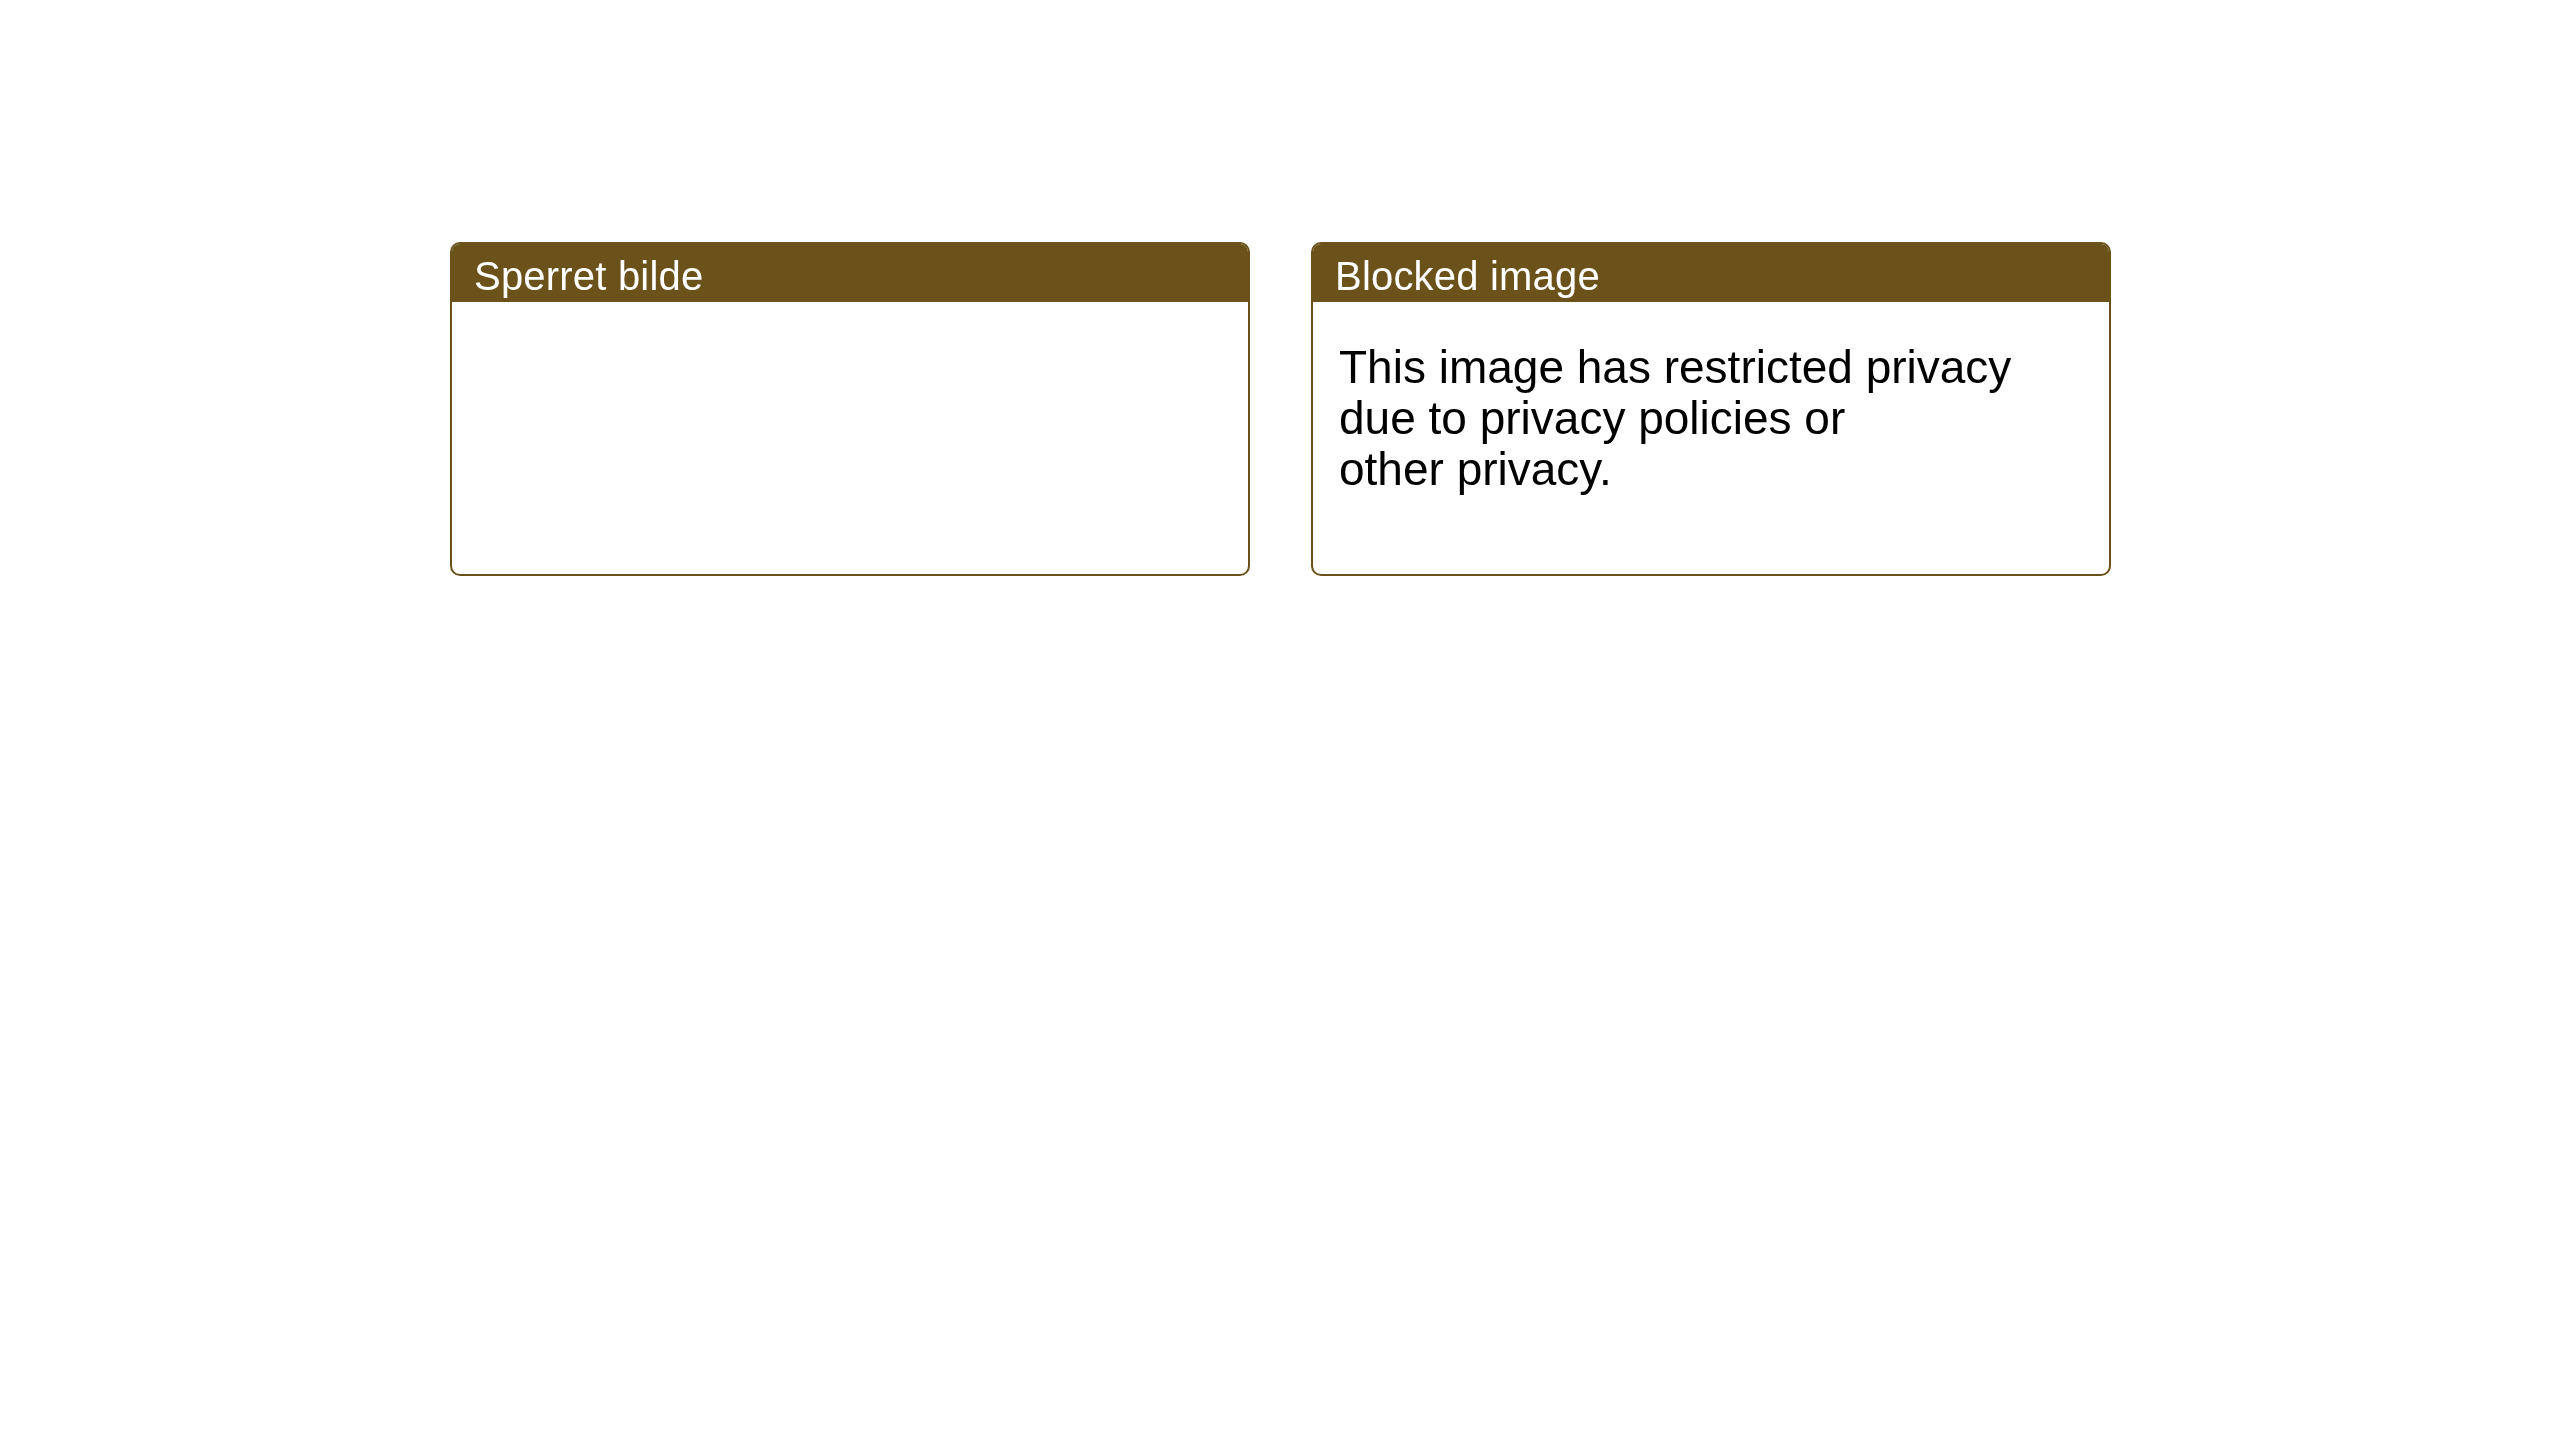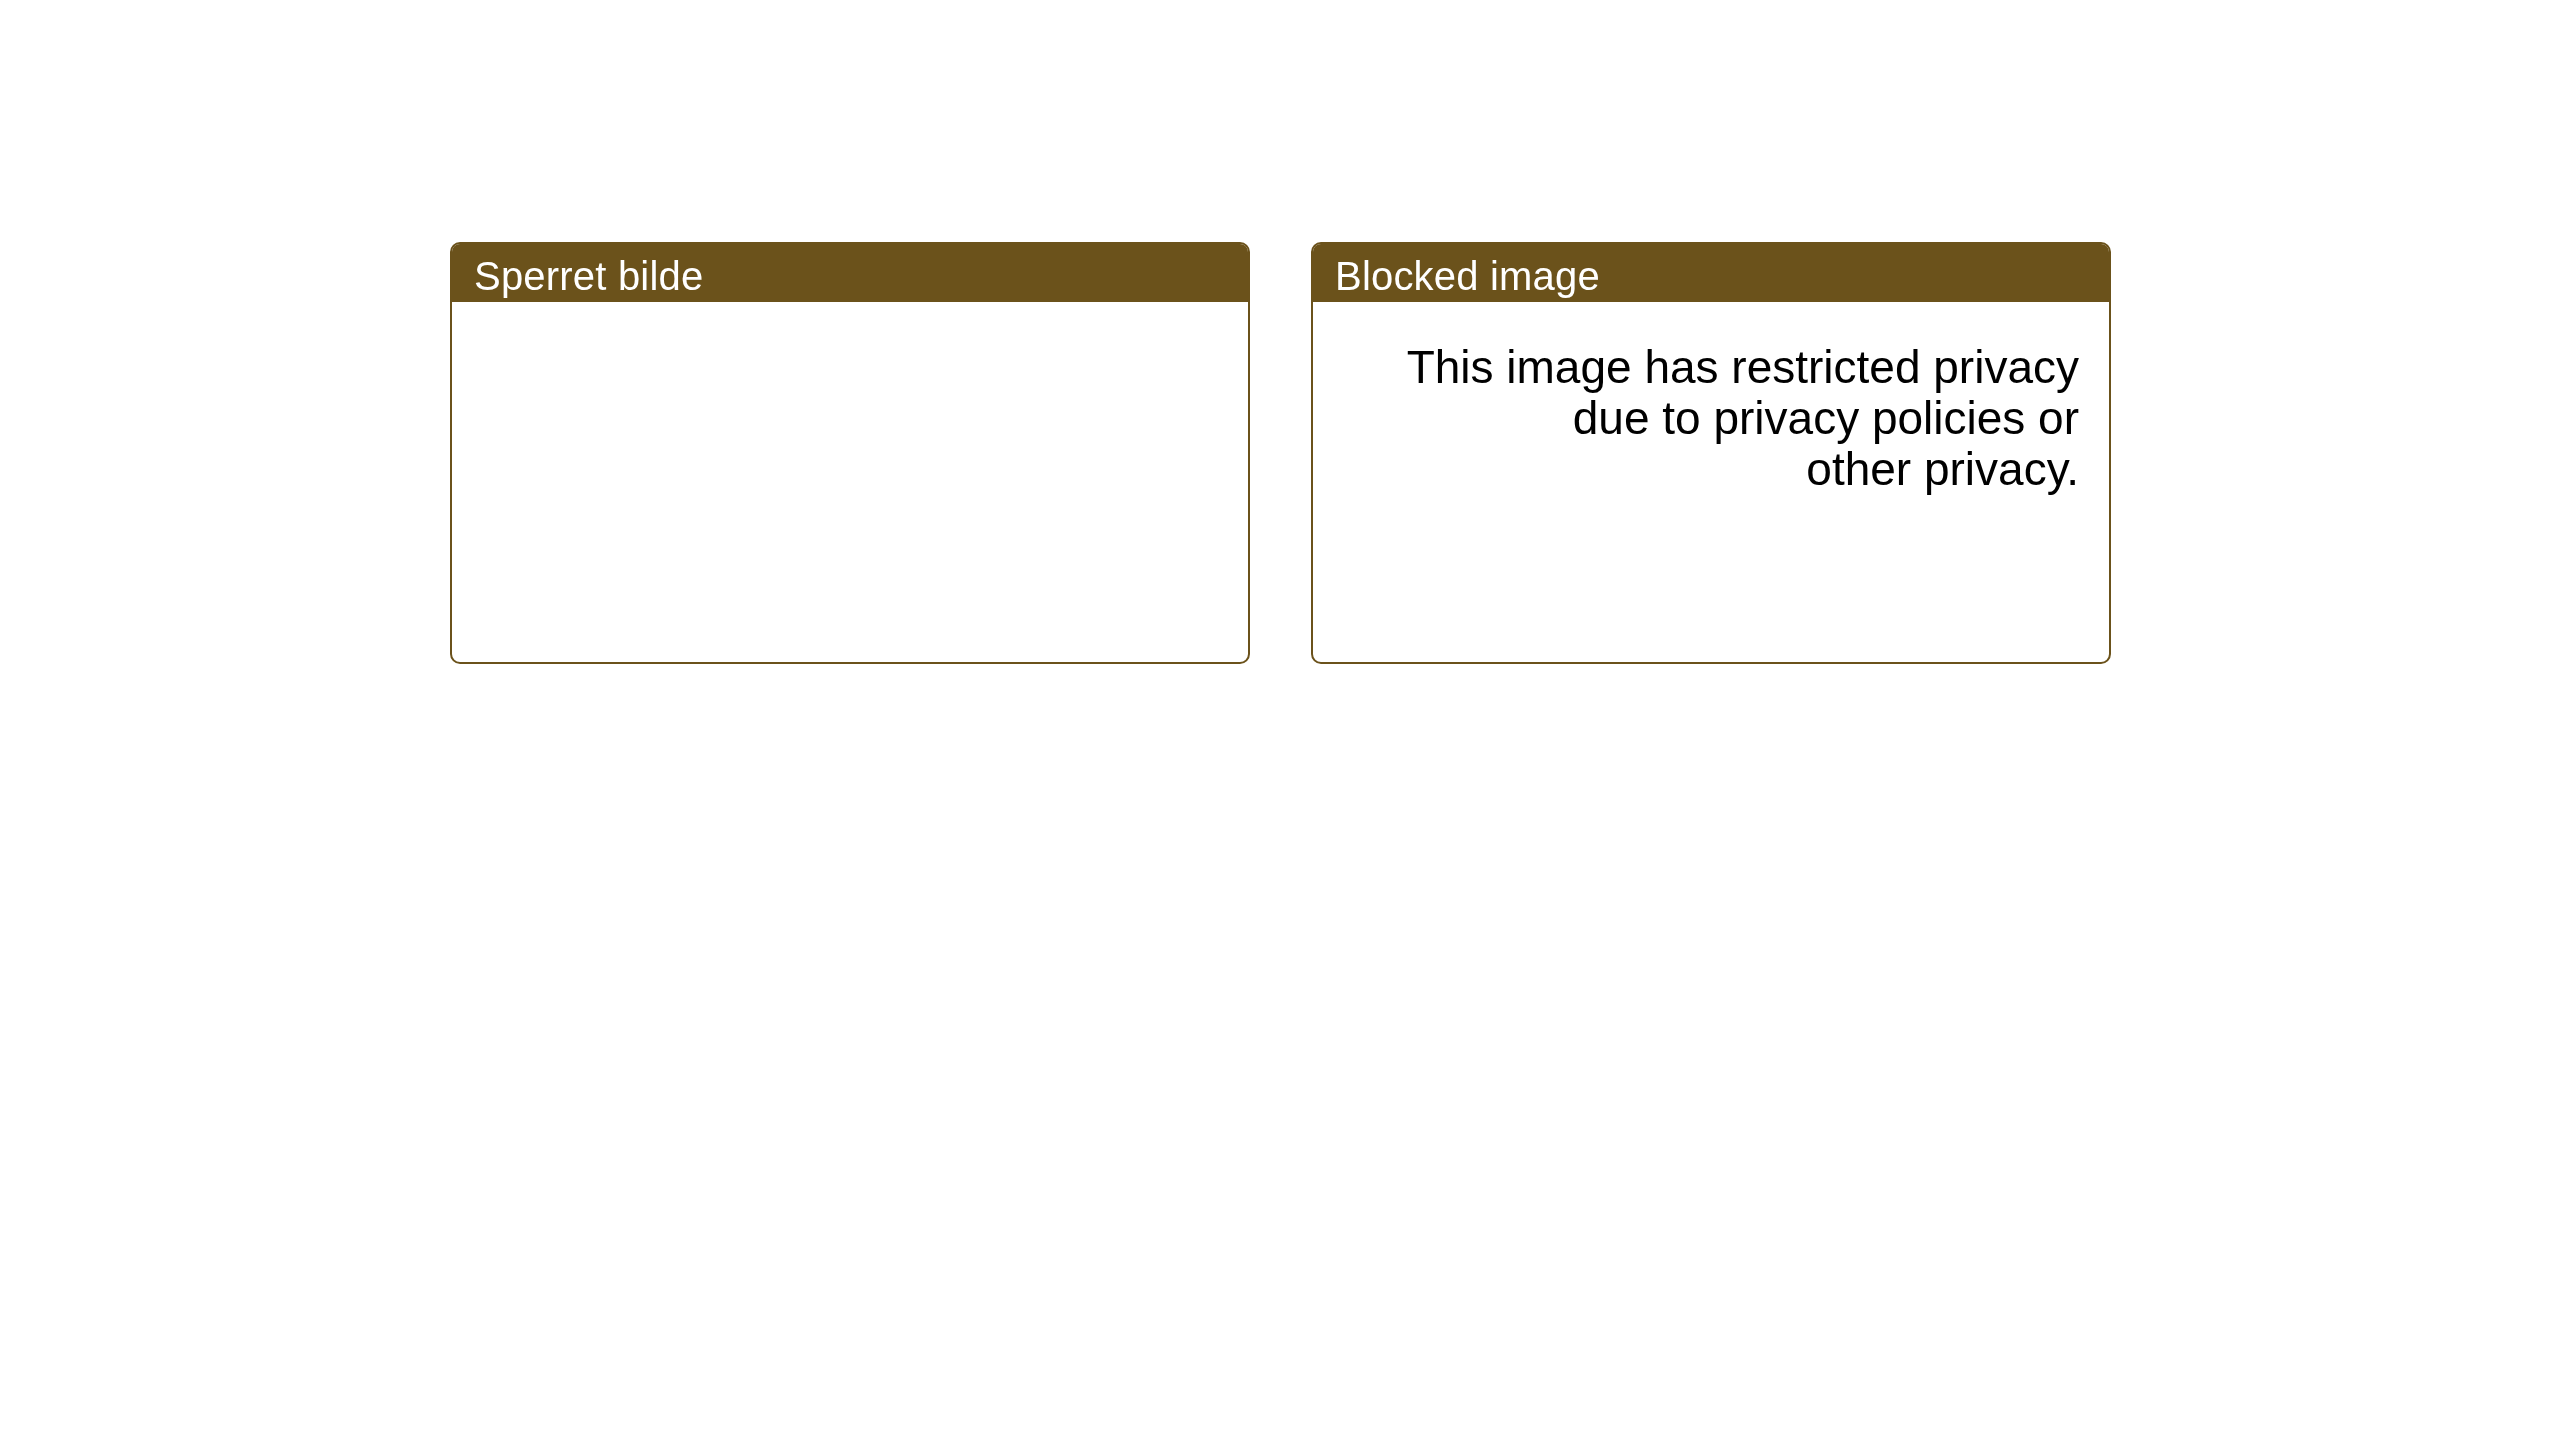--- a/index.html
+++ b/index.html
@@ -16,29 +16,29 @@
   }
   .page {
     position: absolute;
     inset: 0;
     background: #ffffff;
   }
   .card {
     position: absolute;
     top: 242px;
     width: 800px;
-    height: 422px;
+    height: 334px;
     box-sizing: border-box;
     background: #ffffff;
     border: 2px solid var(--border, #6b521b);
     border-radius: 10px;
     overflow: hidden;
   }
   .card-norwegian { left: 450px; }
-  .card-english  { left: 1311px; text-align: right; }
+  .card-english  { left: 1311px; }
   .card-header {
     height: 58px;
     box-sizing: border-box;
     background: var(--header-bg, #6b521b);
     display: flex;
     align-items: center;
     padding-left: 22px;
     padding-top: 5px;
   }
   .card-title {

